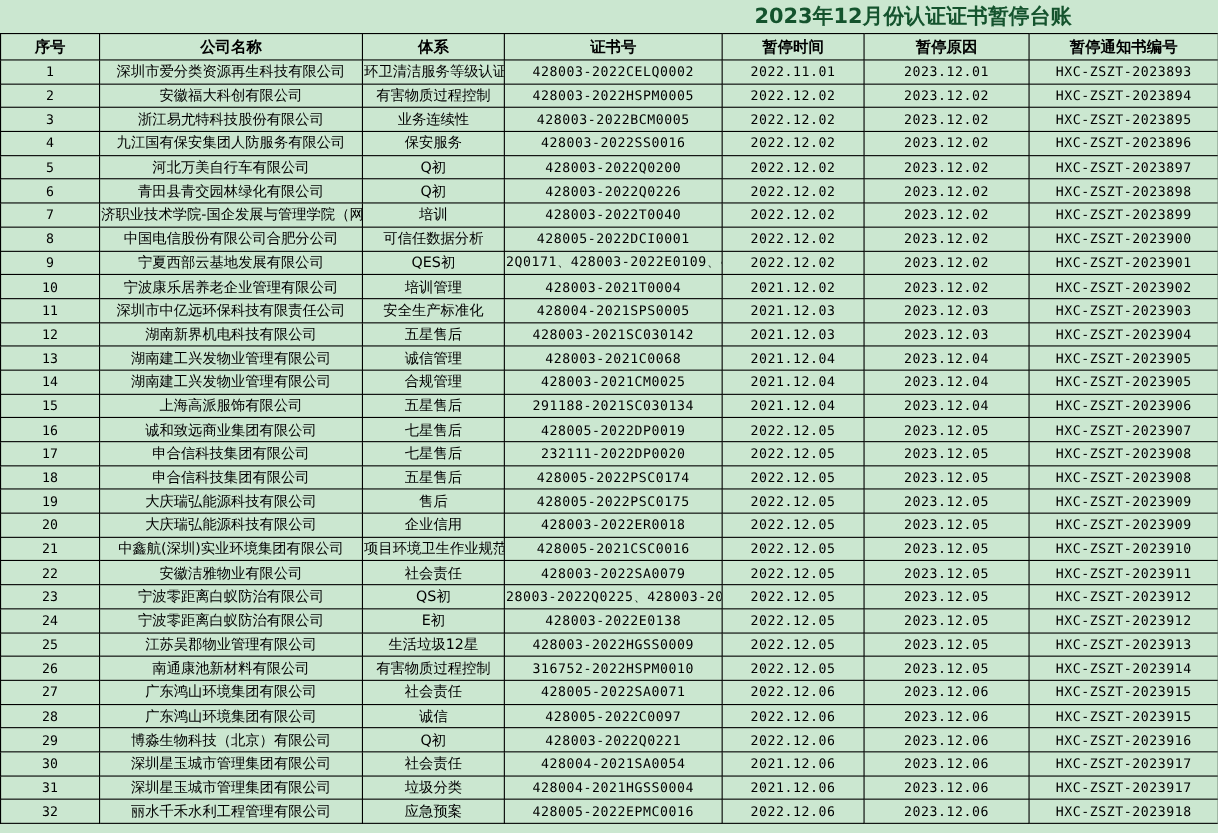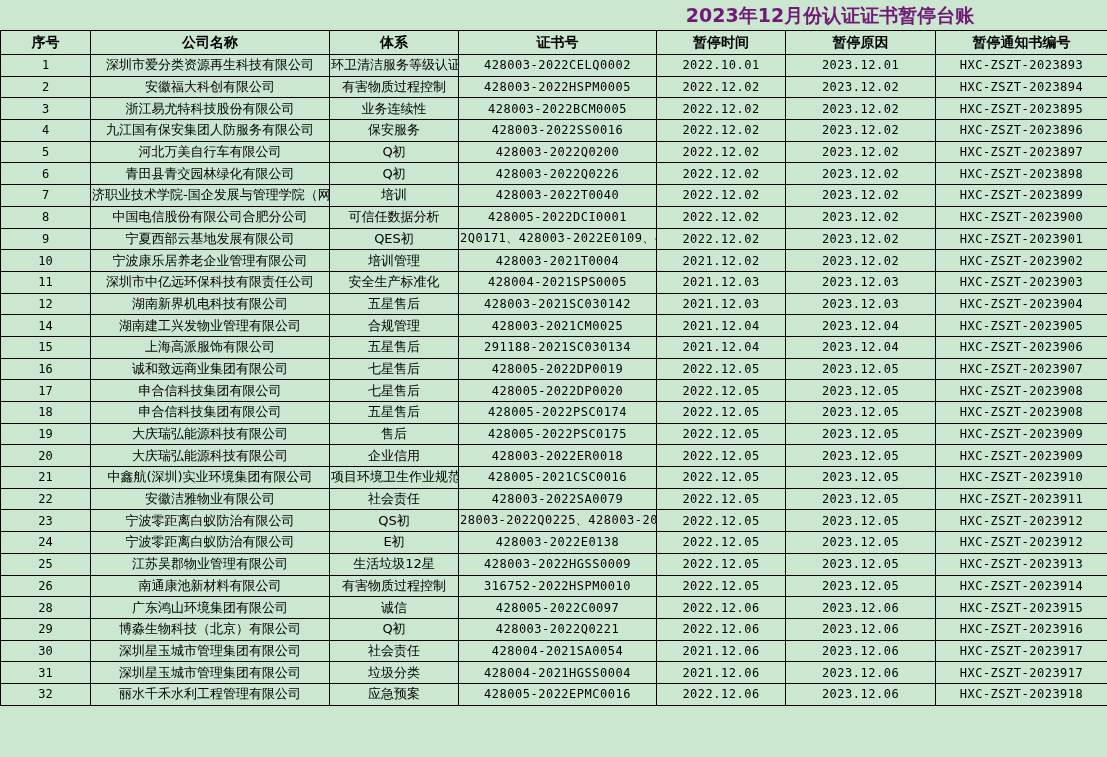--- a/index.html
+++ b/index.html
@@ -7,21 +7,21 @@
     width:1107px;height:757px;overflow:hidden;
     background:#cbe7d0;
     font-family:"DejaVu Sans",sans-serif;
     color:#000;
     position:relative;
   }
   .sheet{position:absolute;inset:0;}
   .page-title{
     position:absolute;left:553px;top:0;width:554px;height:30px;
     line-height:30px;text-align:center;
-    color:#701a75;font-weight:bold;font-size:19px;
+    color:#14532d;font-weight:bold;font-size:19px;
     font-family:"DejaVu Sans",sans-serif;
     white-space:nowrap;
   }
   table.ledger{
     position:absolute;top:30px;left:0;width:1107px;
     border-collapse:collapse;table-layout:fixed;
     background:#cbe7d0;
   }
   .ledger th,.ledger td{
     border:1px solid #000;
@@ -73,21 +73,21 @@
         <th>暂停原因</th>
         <th>暂停通知书编号</th>
       </tr>
     </thead>
     <tbody>
         <tr>
           <td class="c0">1</td>
           <td class="c1">深圳市爱分类资源再生科技有限公司</td>
           <td class="c2">环卫清洁服务等级认证</td>
           <td class="c3">428003-2022CELQ0002</td>
-          <td class="c4">2022.10.01</td>
+          <td class="c4">2022.11.01</td>
           <td class="c5">2023.12.01</td>
           <td class="c6">HXC-ZSZT-2023893</td>
         </tr>
         <tr>
           <td class="c0">2</td>
           <td class="c1">安徽福大科创有限公司</td>
           <td class="c2">有害物质过程控制</td>
           <td class="c3">428003-2022HSPM0005</td>
           <td class="c4">2022.12.02</td>
           <td class="c5">2023.12.02</td>
@@ -177,20 +177,29 @@
         <tr>
           <td class="c0">12</td>
           <td class="c1">湖南新界机电科技有限公司</td>
           <td class="c2">五星售后</td>
           <td class="c3">428003-2021SC030142</td>
           <td class="c4">2021.12.03</td>
           <td class="c5">2023.12.03</td>
           <td class="c6">HXC-ZSZT-2023904</td>
         </tr>
         <tr>
+          <td class="c0">13</td>
+          <td class="c1">湖南建工兴发物业管理有限公司</td>
+          <td class="c2">诚信管理</td>
+          <td class="c3">428003-2021C0068</td>
+          <td class="c4">2021.12.04</td>
+          <td class="c5">2023.12.04</td>
+          <td class="c6">HXC-ZSZT-2023905</td>
+        </tr>
+        <tr>
           <td class="c0">14</td>
           <td class="c1">湖南建工兴发物业管理有限公司</td>
           <td class="c2">合规管理</td>
           <td class="c3">428003-2021CM0025</td>
           <td class="c4">2021.12.04</td>
           <td class="c5">2023.12.04</td>
           <td class="c6">HXC-ZSZT-2023905</td>
         </tr>
         <tr>
           <td class="c0">15</td>
@@ -207,21 +216,21 @@
           <td class="c2">七星售后</td>
           <td class="c3">428005-2022DP0019</td>
           <td class="c4">2022.12.05</td>
           <td class="c5">2023.12.05</td>
           <td class="c6">HXC-ZSZT-2023907</td>
         </tr>
         <tr>
           <td class="c0">17</td>
           <td class="c1">申合信科技集团有限公司</td>
           <td class="c2">七星售后</td>
-          <td class="c3">428005-2022DP0020</td>
+          <td class="c3">232111-2022DP0020</td>
           <td class="c4">2022.12.05</td>
           <td class="c5">2023.12.05</td>
           <td class="c6">HXC-ZSZT-2023908</td>
         </tr>
         <tr>
           <td class="c0">18</td>
           <td class="c1">申合信科技集团有限公司</td>
           <td class="c2">五星售后</td>
           <td class="c3">428005-2022PSC0174</td>
           <td class="c4">2022.12.05</td>
@@ -292,20 +301,29 @@
           <td class="c6">HXC-ZSZT-2023913</td>
         </tr>
         <tr>
           <td class="c0">26</td>
           <td class="c1">南通康池新材料有限公司</td>
           <td class="c2">有害物质过程控制</td>
           <td class="c3">316752-2022HSPM0010</td>
           <td class="c4">2022.12.05</td>
           <td class="c5">2023.12.05</td>
           <td class="c6">HXC-ZSZT-2023914</td>
+        </tr>
+        <tr>
+          <td class="c0">27</td>
+          <td class="c1">广东鸿山环境集团有限公司</td>
+          <td class="c2">社会责任</td>
+          <td class="c3">428005-2022SA0071</td>
+          <td class="c4">2022.12.06</td>
+          <td class="c5">2023.12.06</td>
+          <td class="c6">HXC-ZSZT-2023915</td>
         </tr>
         <tr>
           <td class="c0">28</td>
           <td class="c1">广东鸿山环境集团有限公司</td>
           <td class="c2">诚信</td>
           <td class="c3">428005-2022C0097</td>
           <td class="c4">2022.12.06</td>
           <td class="c5">2023.12.06</td>
           <td class="c6">HXC-ZSZT-2023915</td>
         </tr>

